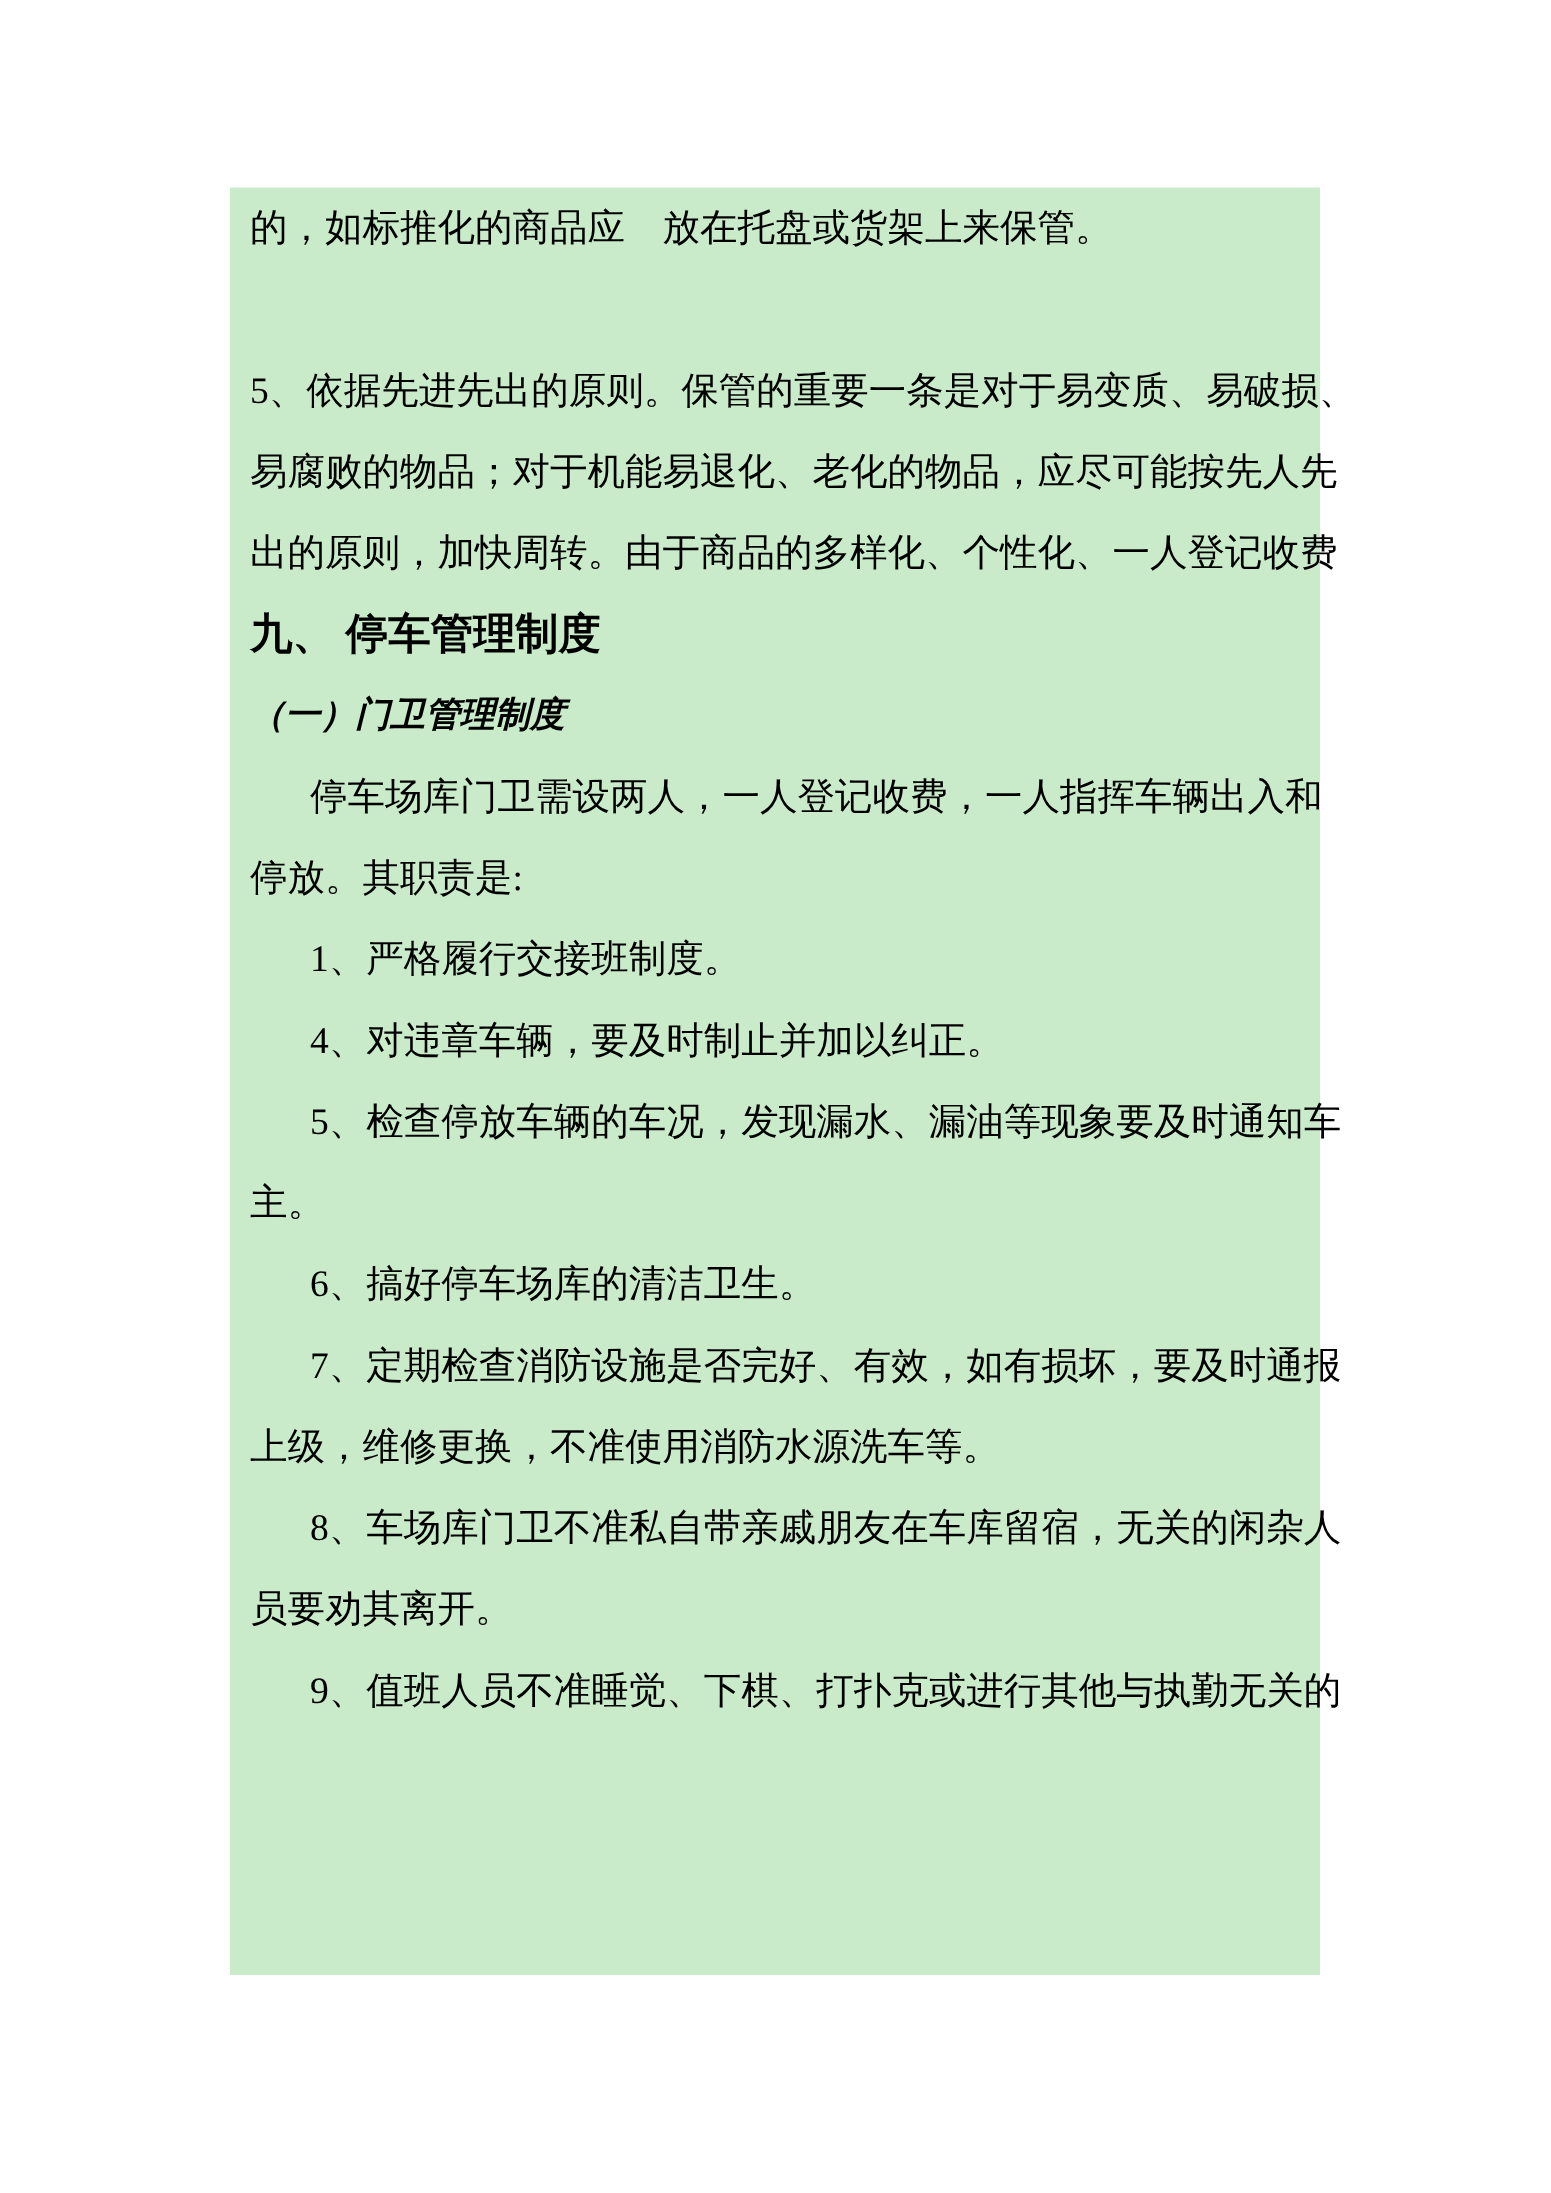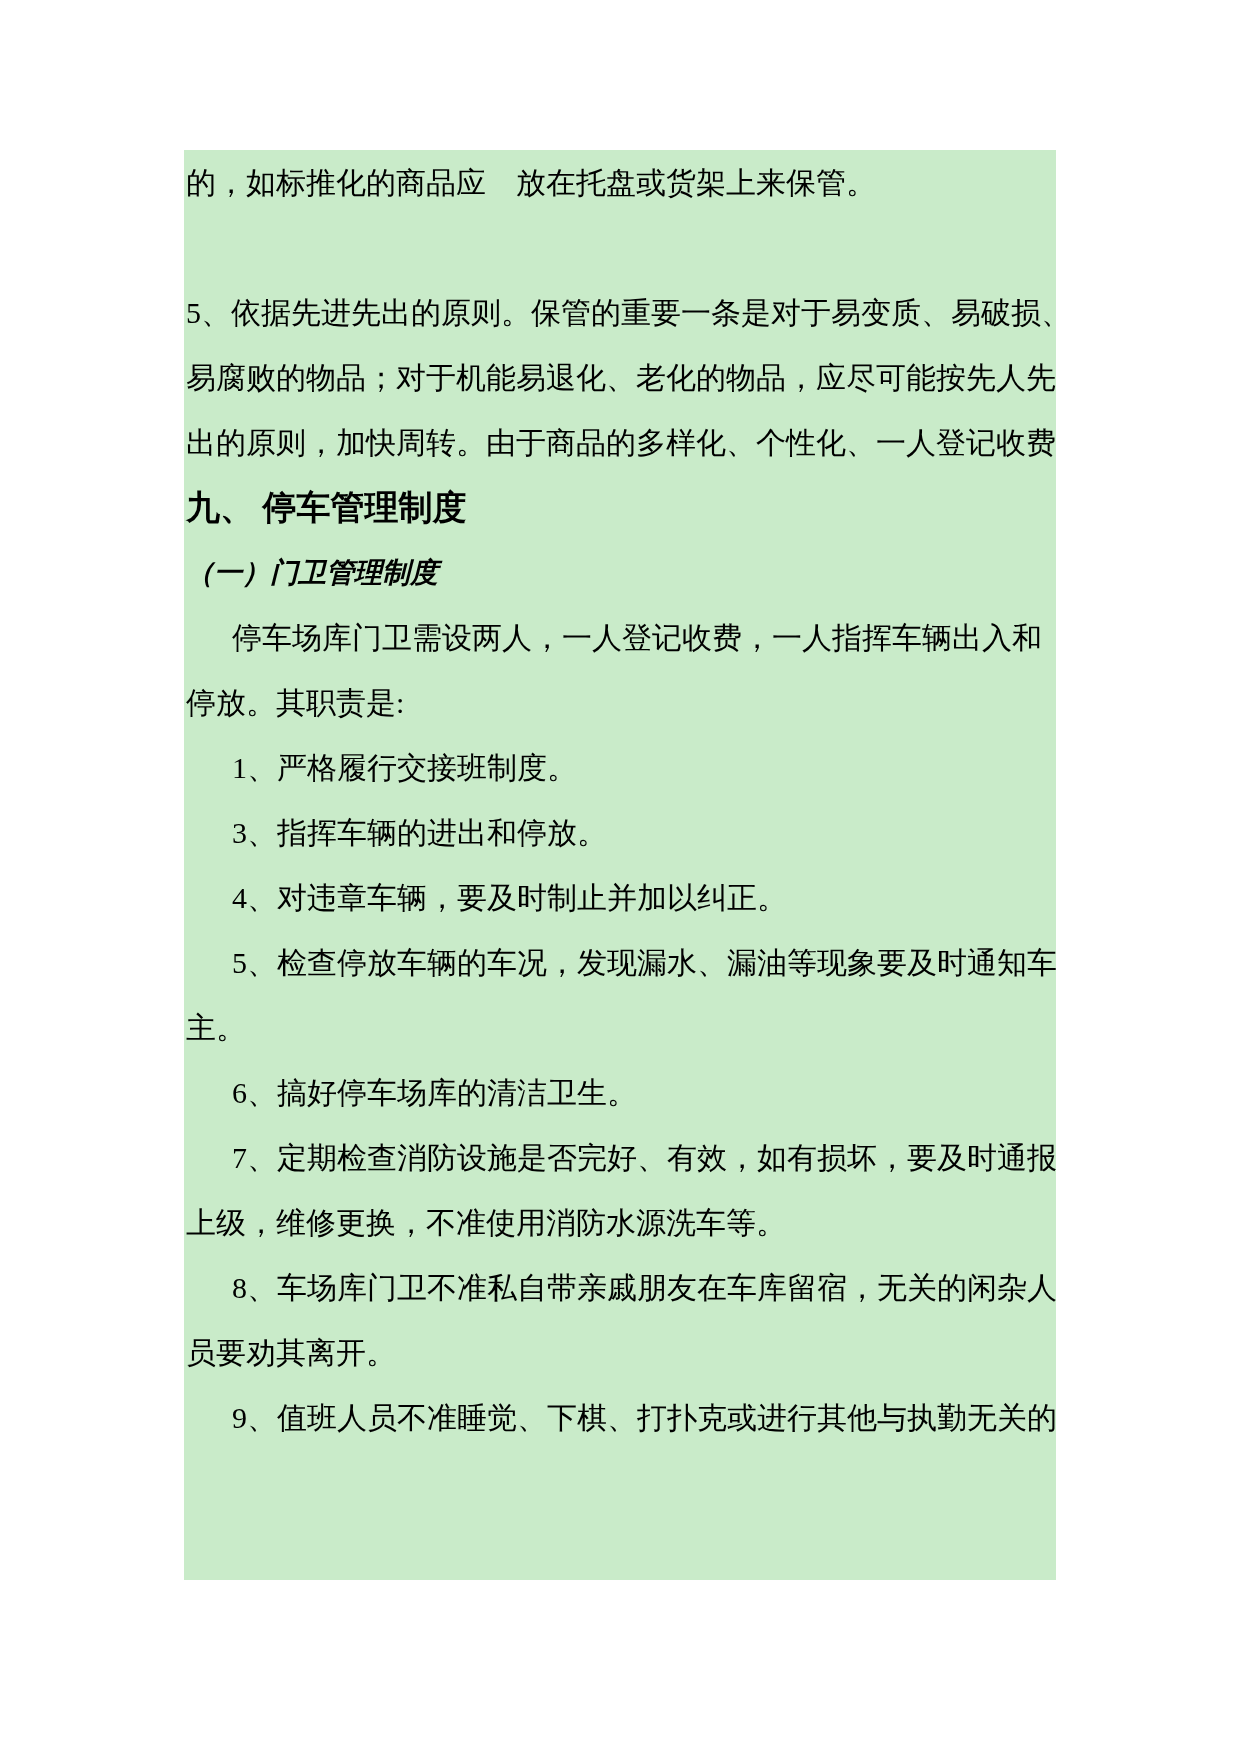--- a/index.html
+++ b/index.html
@@ -22,25 +22,25 @@
     height: 1430px;
     background: #c9ebc9;
   }
   .line {
     height: 65px;
     line-height: 65px;
     font-size: 30px;
     color: #000000;
     font-family: "Liberation Serif", "DejaVu Serif", serif;
     white-space: pre;
-    padding-left: 2px;
+    padding-left: 16px;
     overflow: visible;
   }
   .line.indent {
-    padding-left: 48px;
+    padding-left: 64px;
   }
   .line.h1 {
     font-weight: bold;
     font-size: 34px;
   }
   .line.h2 {
     font-weight: bold;
     font-size: 28px;
     font-style: italic;
   }
@@ -56,21 +56,20 @@
     <div class="line body">的，如标推化的商品应　放在托盘或货架上来保管。</div>
     <div class="line blank"></div>
     <div class="line body">5、依据先进先出的原则。保管的重要一条是对于易变质、易破损、</div>
     <div class="line body">易腐败的物品；对于机能易退化、老化的物品，应尽可能按先人先</div>
     <div class="line body">出的原则，加快周转。由于商品的多样化、个性化、一人登记收费</div>
     <div class="line h1">九、 停车管理制度</div>
     <div class="line h2">（一）门卫管理制度</div>
     <div class="line indent">停车场库门卫需设两人，一人登记收费，一人指挥车辆出入和</div>
     <div class="line body">停放。其职责是:</div>
     <div class="line indent">1、严格履行交接班制度。</div>
-    <div class="line indent">3、指挥车辆的进出和停放。</div>
     <div class="line indent">4、对违章车辆，要及时制止并加以纠正。</div>
     <div class="line indent">5、检查停放车辆的车况，发现漏水、漏油等现象要及时通知车</div>
     <div class="line body">主。</div>
     <div class="line indent">6、搞好停车场库的清洁卫生。</div>
     <div class="line indent">7、定期检查消防设施是否完好、有效，如有损坏，要及时通报</div>
     <div class="line body">上级，维修更换，不准使用消防水源洗车等。</div>
     <div class="line indent">8、车场库门卫不准私自带亲戚朋友在车库留宿，无关的闲杂人</div>
     <div class="line body">员要劝其离开。</div>
     <div class="line indent">9、值班人员不准睡觉、下棋、打扑克或进行其他与执勤无关的</div>
   </div>

